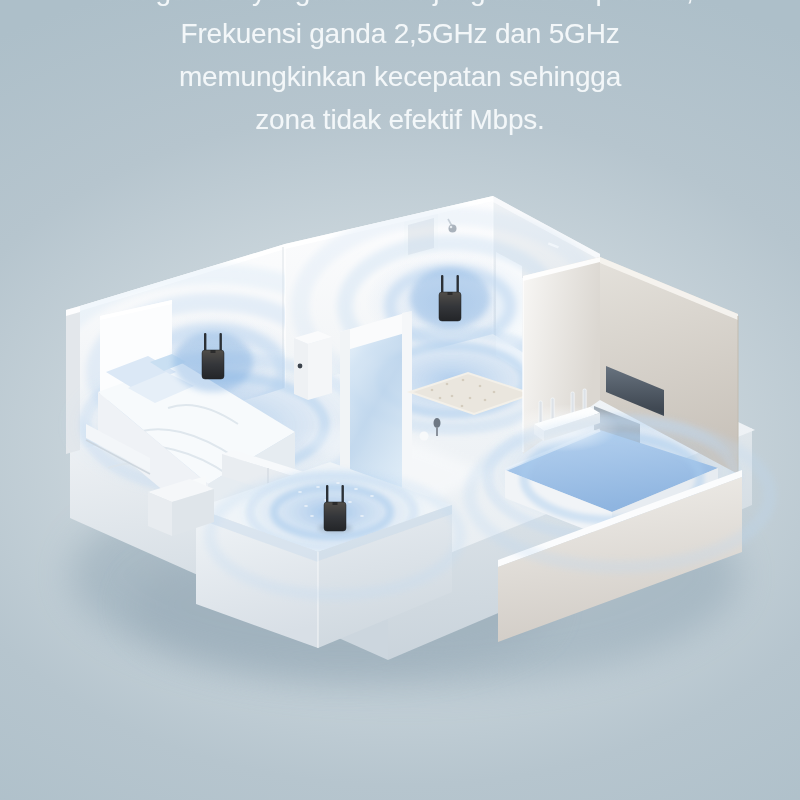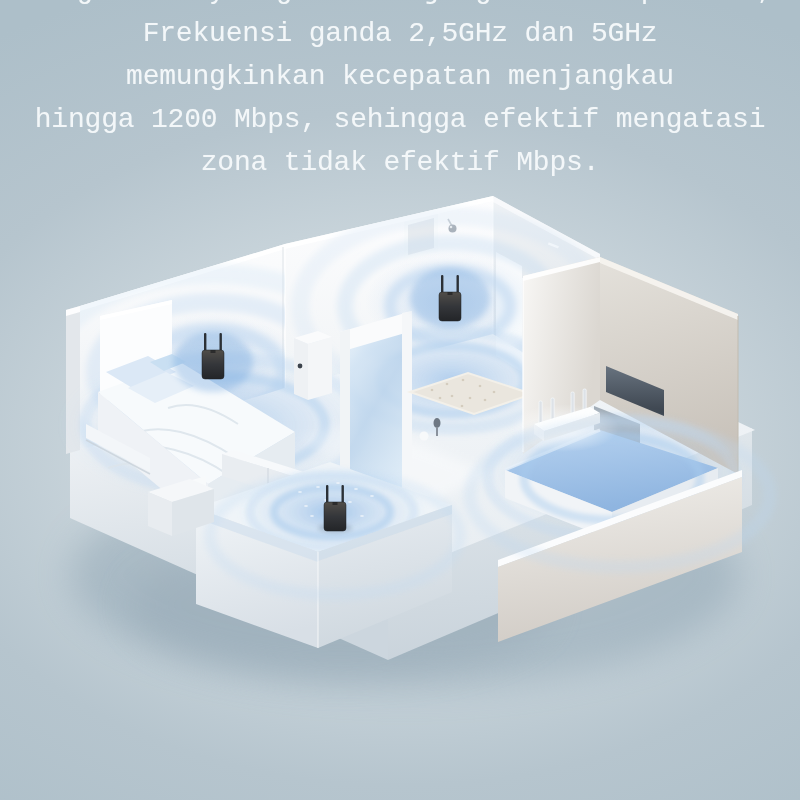--- a/index.html
+++ b/index.html
@@ -1,39 +1,38 @@
 <!DOCTYPE html>
 <html><head>
 <meta charset="utf-8">
 <style>
   html,body{margin:0;padding:0;background:#9fb2bd;}
   .stage{
     position:relative;width:800px;height:800px;overflow:hidden;
     background:radial-gradient(90% 62% at 50% 56%, #dde4e9 0%, #cdd8de 35%, #b6c5ce 68%, #adbfc9 100%);
-    font-family:Liberation Mono, monospace;
+    font-family:Liberation Sans, sans-serif;
   }
   .headline{
     position:absolute;left:0;top:-31px;width:800px;z-index:2;
     text-align:center;color:#f3f7f9;font-size:28px;line-height:43px;
     letter-spacing:-0.2px;font-weight:400;
     text-shadow:0 0 1px rgba(255,255,255,.25);
   }
   .headline .ln{white-space:nowrap;}
   .scene{position:absolute;left:0;top:0;z-index:1;}
 </style>
 </head>
 <body>
 
 <div class="stage">
 
   <div class="headline">
     <div class="ln">Penguat sinyal ganda menjangkau setiap sudut,</div>
     <div class="ln">Frekuensi ganda 2,5GHz dan 5GHz</div>
-    <div class="ln">memungkinkan kecepatan menjangkau</div>
-    <div class="ln">hingga 1200 Mbps, sehingga efektif mengatasi</div>
+    <div class="ln">memungkinkan kecepatan sehingga</div>
     <div class="ln">zona tidak efektif Mbps.</div>
   </div>
 
   <svg class="scene" width="800" height="800" viewBox="0 0 800 800">
     <defs>
       <filter id="b18" x="-40%" y="-40%" width="180%" height="180%">
           <feGaussianBlur stdDeviation="18"></feGaussianBlur>
         </filter>
       <filter id="b6" x="-40%" y="-40%" width="180%" height="180%">
           <feGaussianBlur stdDeviation="6"></feGaussianBlur>

